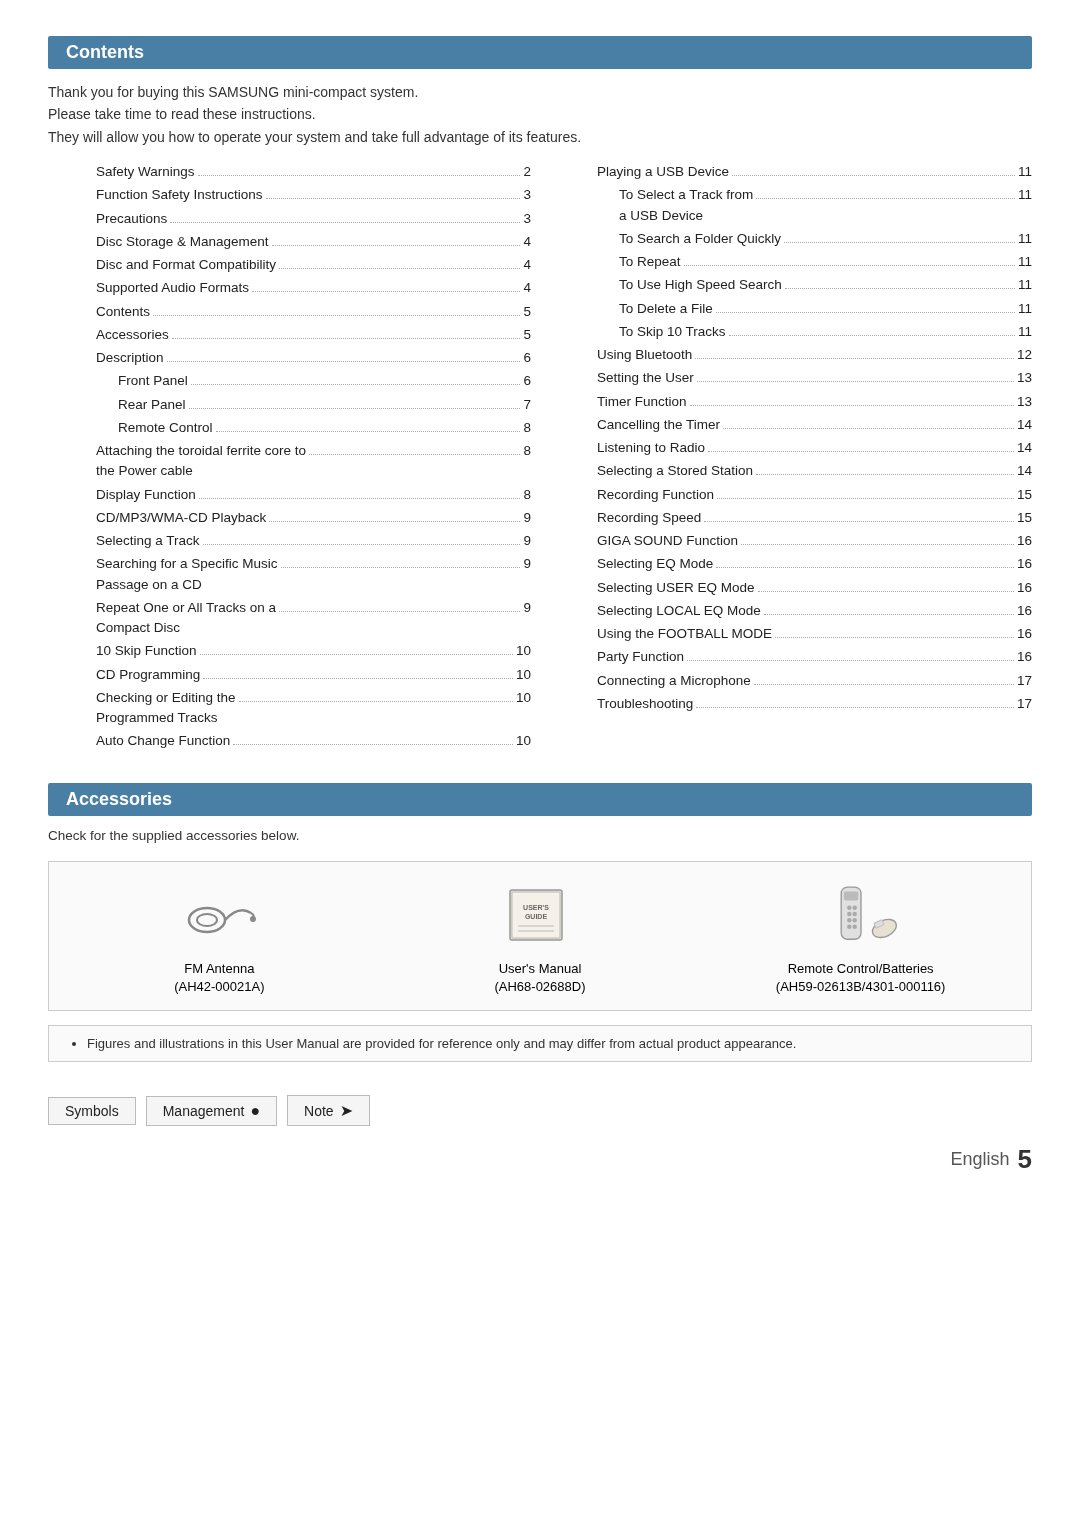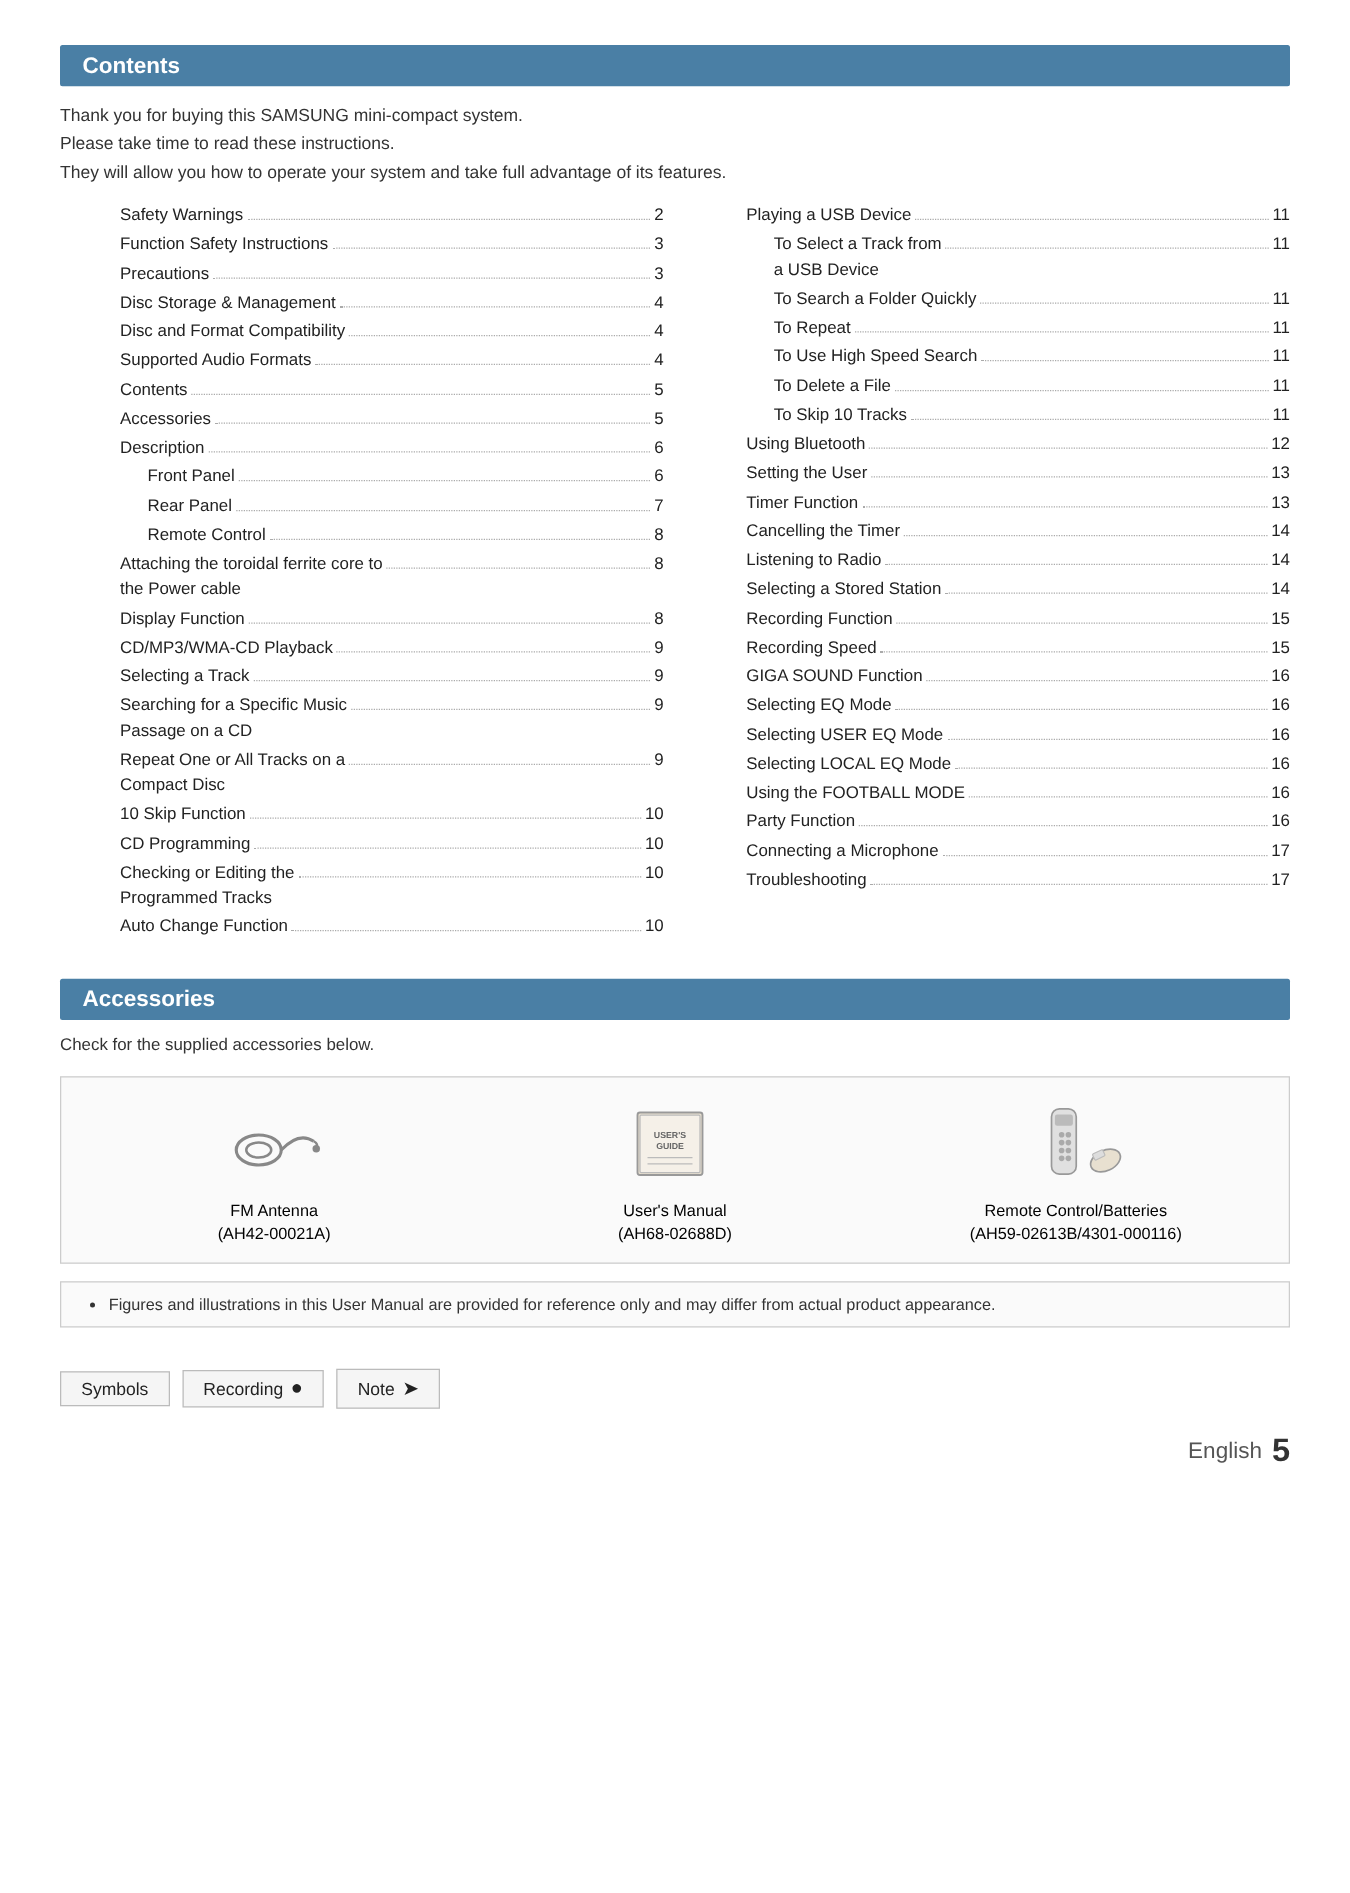--- a/index.html
+++ b/index.html
@@ -469,21 +469,21 @@
       <ul>
         <li>Figures and illustrations in this User Manual are provided for reference only and may differ from actual product appearance.</li>
       </ul>
     </div>
 
     <div class="symbols-bar">
       <div class="symbol-item">
         <span>Symbols</span>
       </div>
       <div class="symbol-item">
-        <span>Recording</span>
+        <span>Management</span>
         <span style="font-size:16px;">●</span>
       </div>
       <div class="symbol-item">
         <span>Note</span>
         <span style="font-size:16px;">➤</span>
       </div>
     </div>
 
     <div class="page-number-row">
       <span class="eng-label">English</span>

